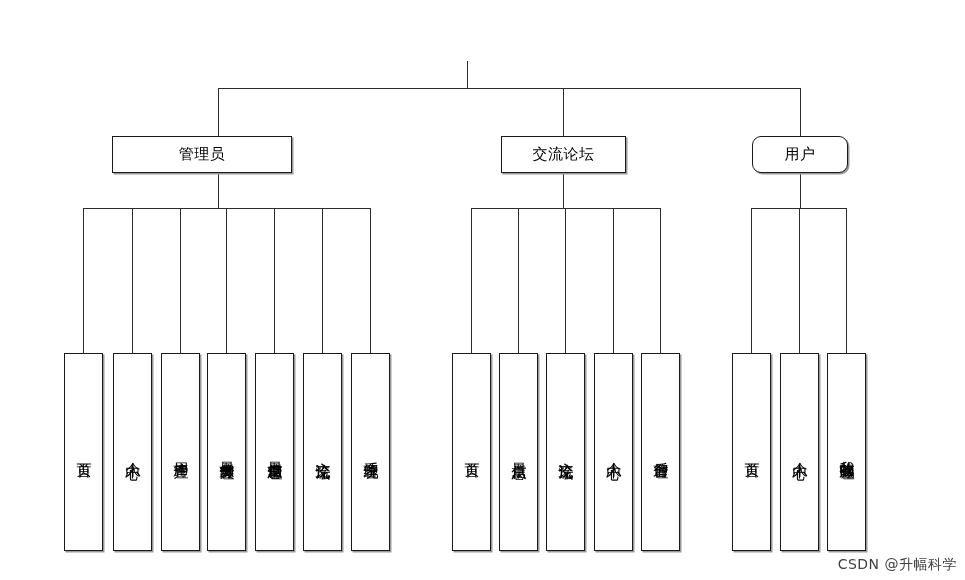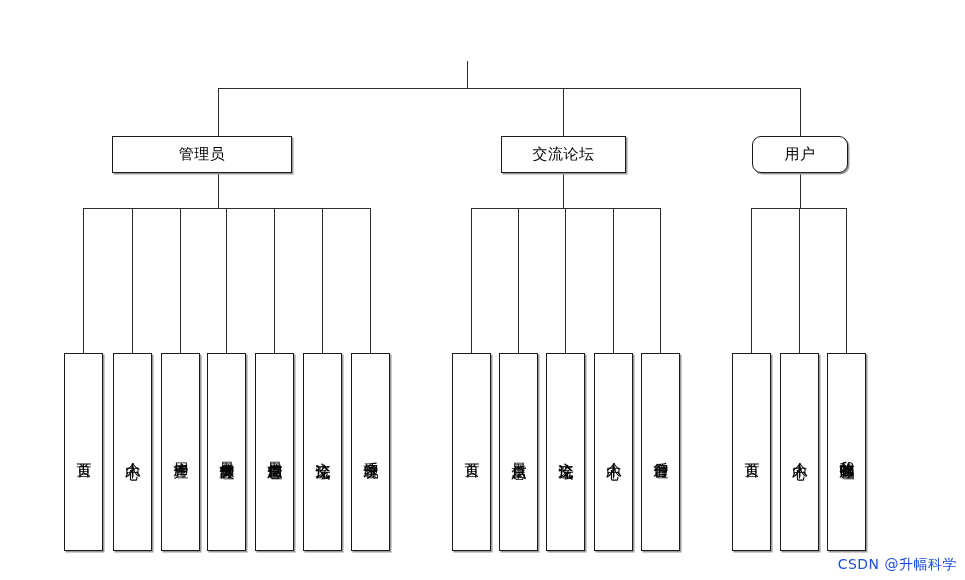--- a/index.html
+++ b/index.html
@@ -55,21 +55,21 @@
     position: absolute;
     background: #2b2b2b;
   }
   .edge-v { width: 1px; }
   .edge-h { height: 1px; }
   #watermark {
     position: absolute;
     right: 8px;
     bottom: 6px;
     font-size: 14px;
-    color: #1d4ed8;
+    color: #404040;
     letter-spacing: 0.5px;
     white-space: nowrap;
   }
 </style>
 </head>
 <body>
 
 <div id="canvas">
 
   <div class="edge edge-v" style="left:467px; top:61px; height:27px;"></div>

